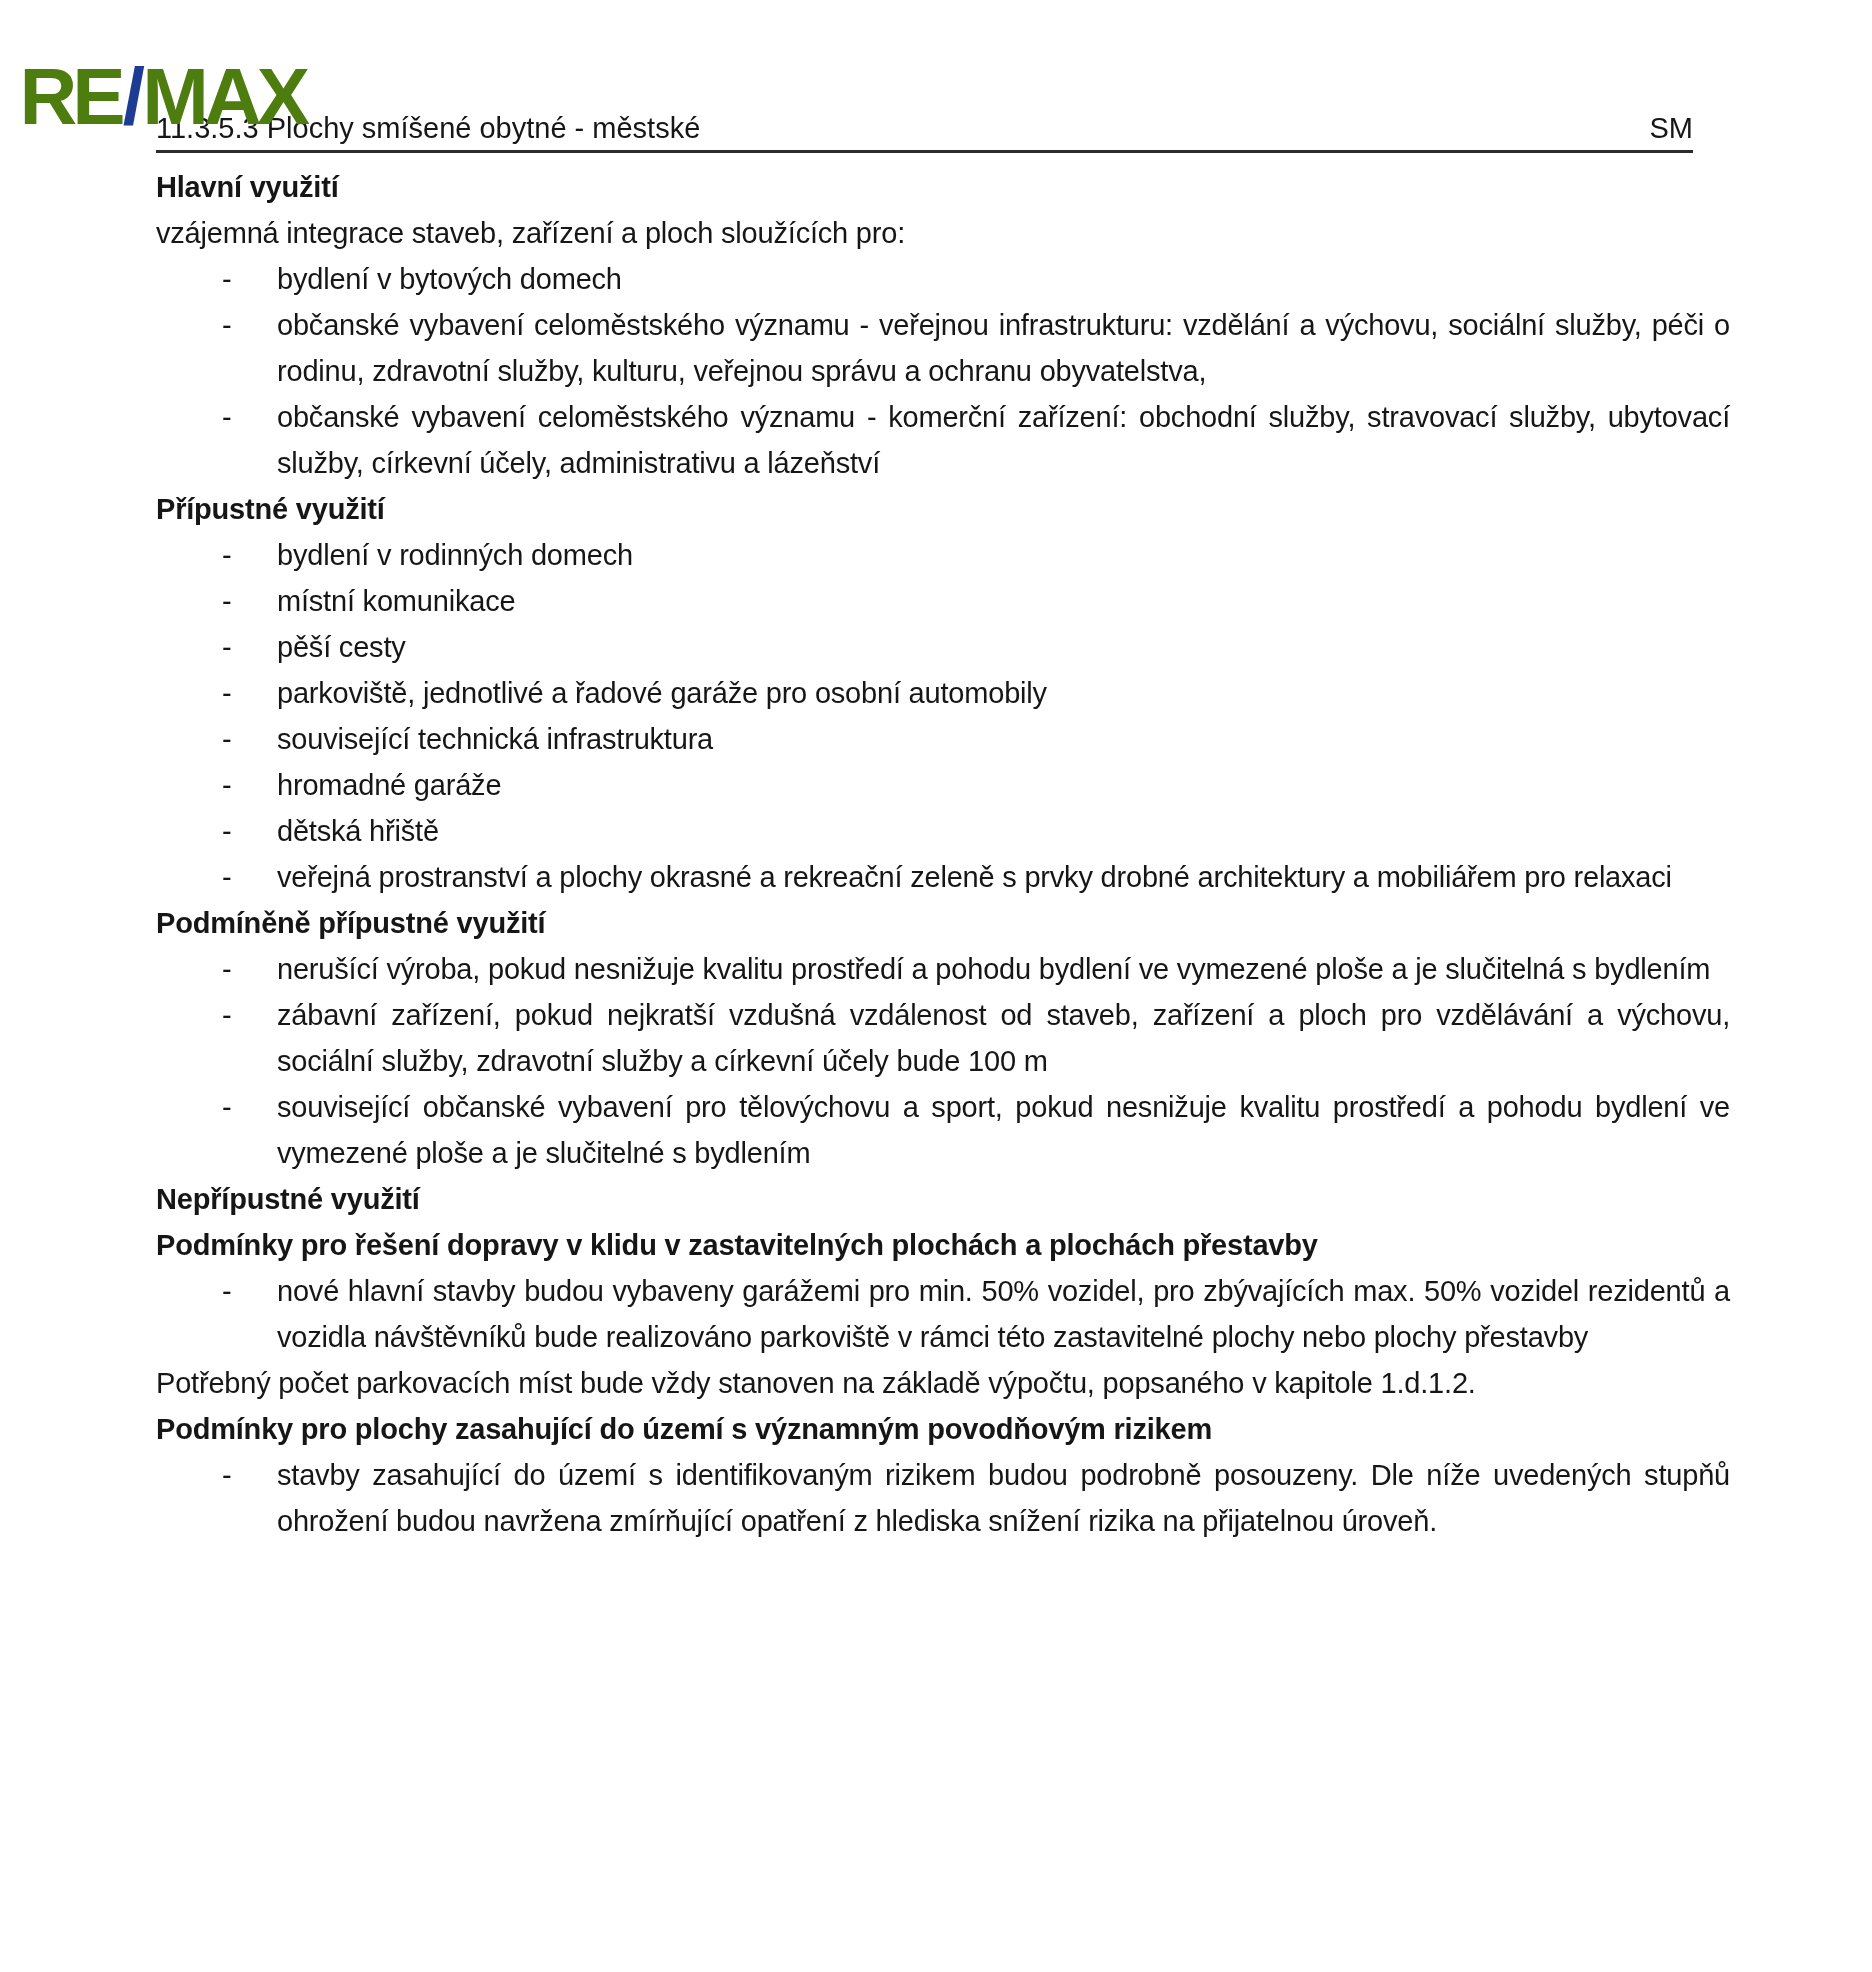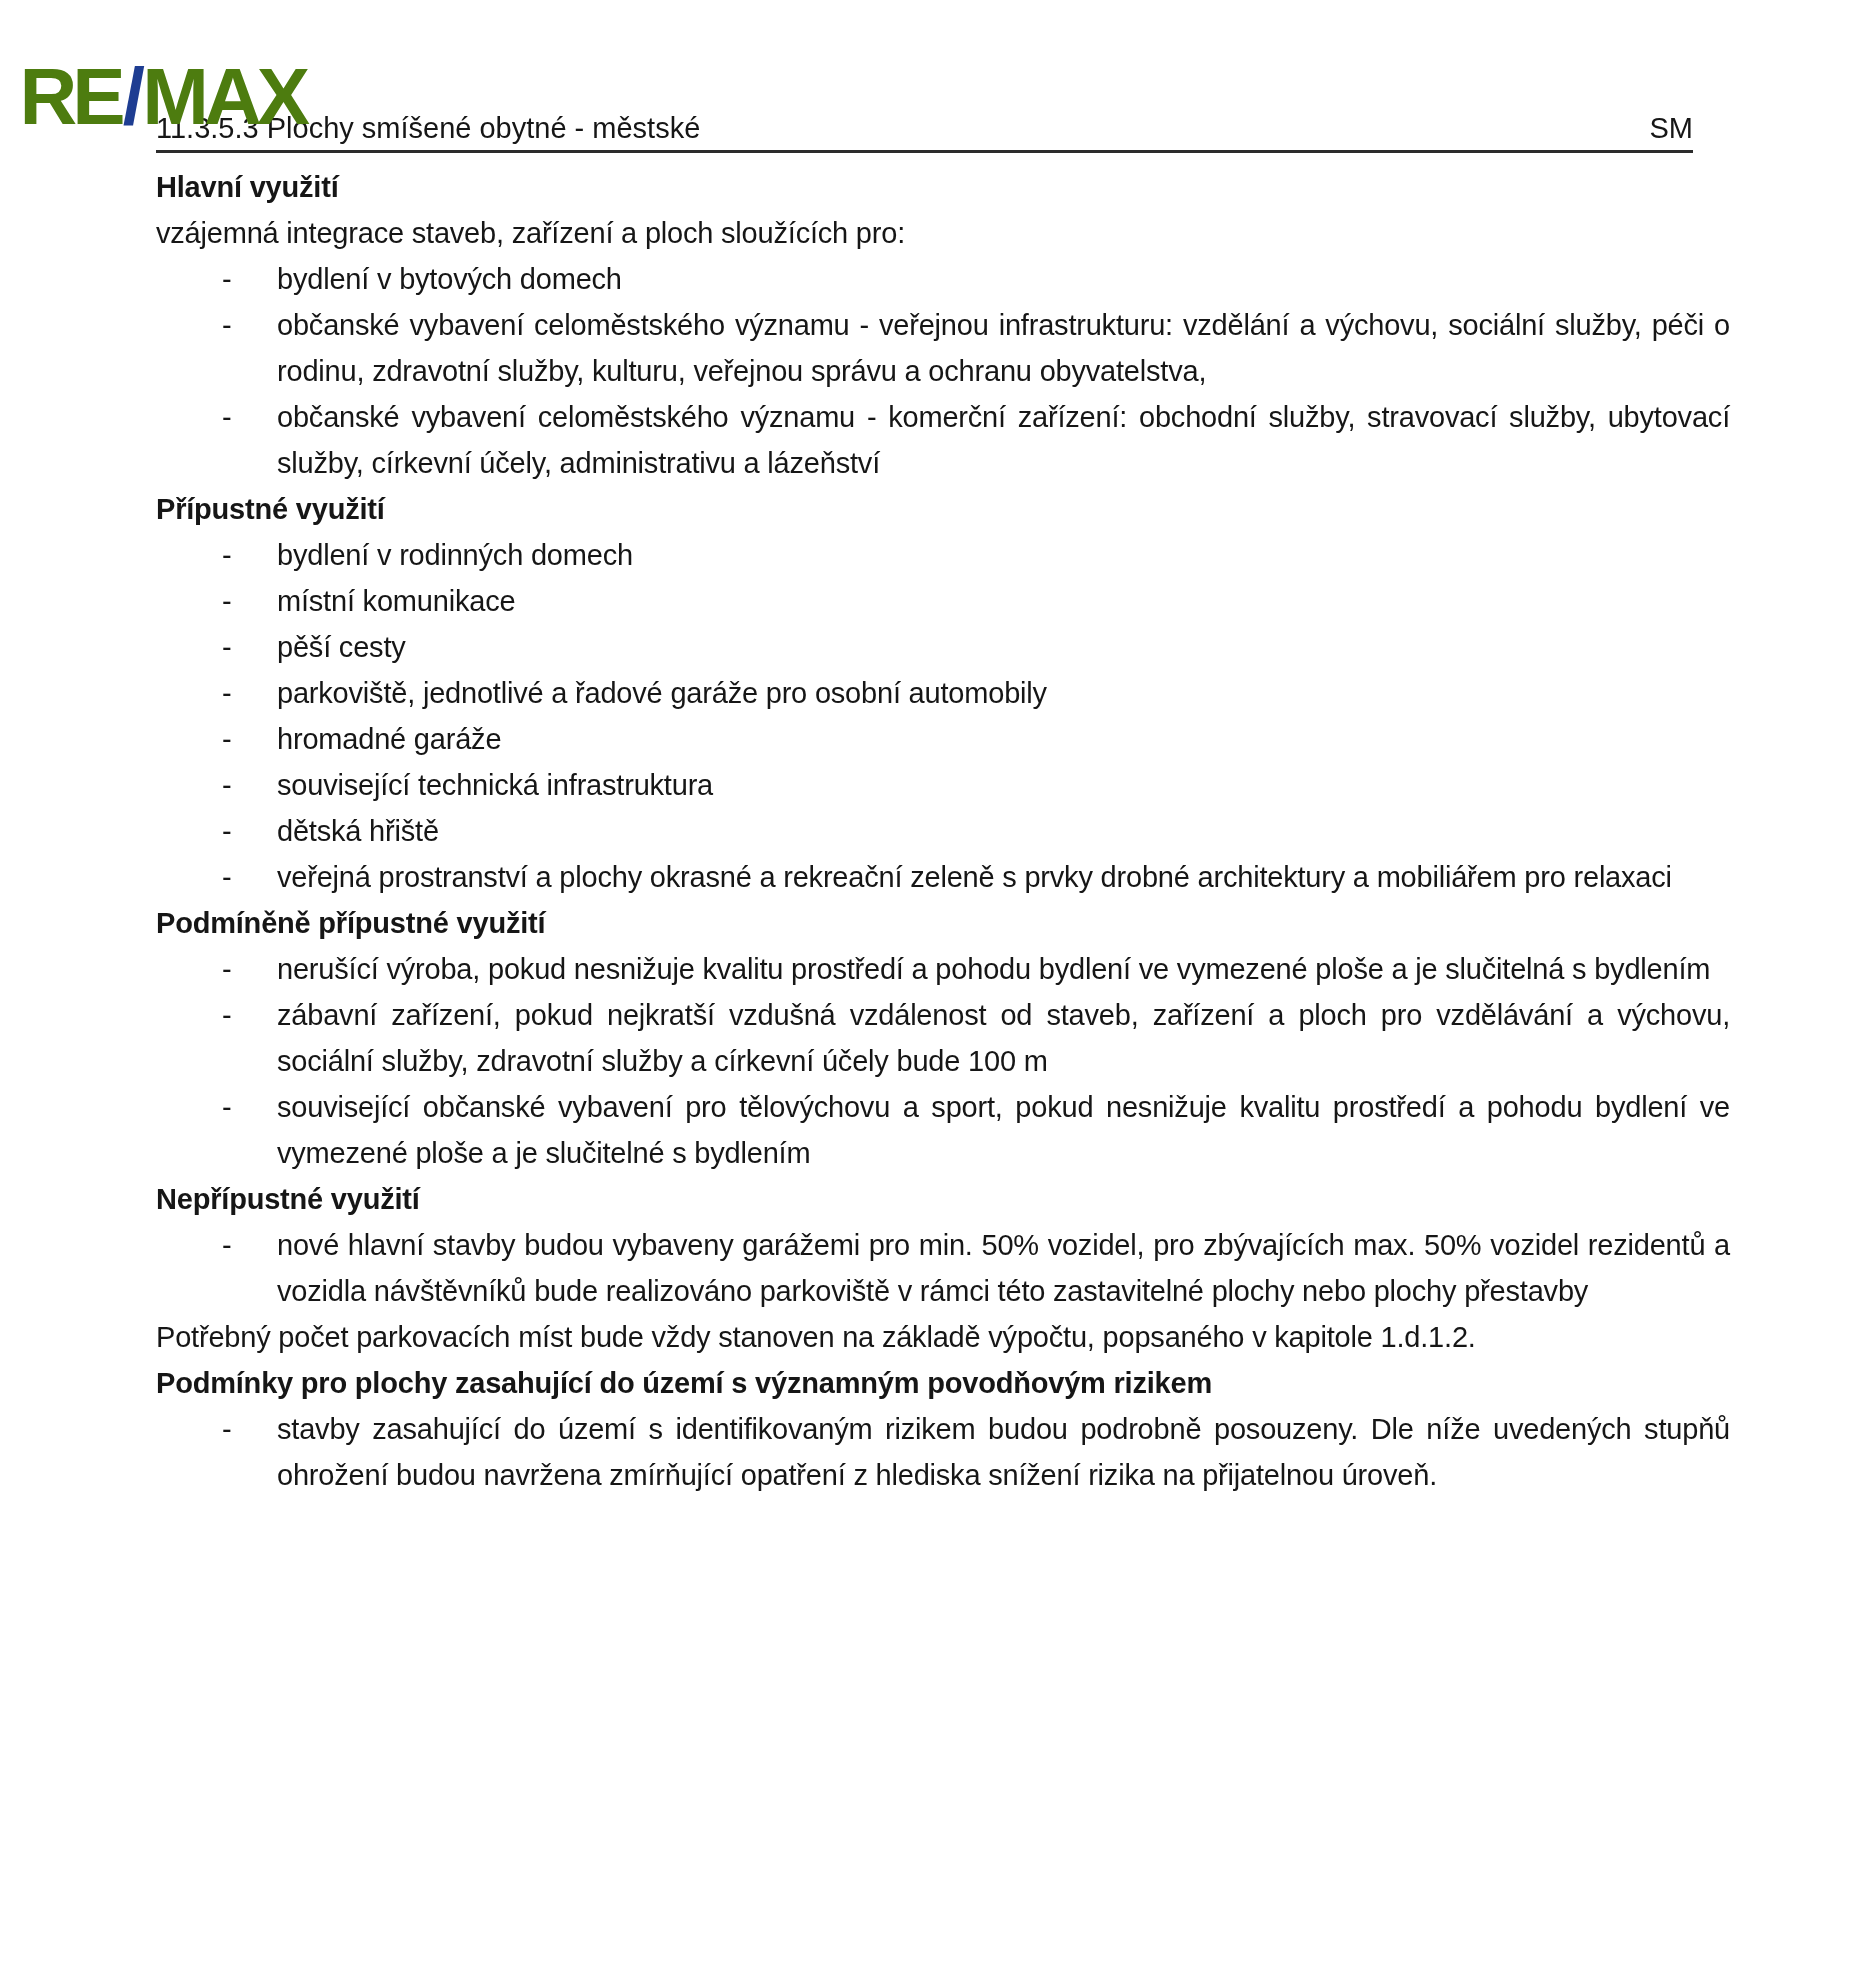--- a/index.html
+++ b/index.html
@@ -95,35 +95,36 @@
     <li>občanské vybavení celoměstského významu - veřejnou infrastrukturu: vzdělání a výchovu, sociální služby, péči o rodinu, zdravotní služby, kulturu, veřejnou správu a ochranu obyvatelstva,</li>
     <li>občanské vybavení celoměstského významu - komerční zařízení: obchodní služby, stravovací služby, ubytovací služby, církevní účely, administrativu a lázeňství</li>
   </ul>
 
   <div class="h">Přípustné využití</div>
   <ul class="dashlist">
     <li>bydlení v rodinných domech</li>
     <li>místní komunikace</li>
     <li>pěší cesty</li>
     <li>parkoviště, jednotlivé a řadové garáže pro osobní automobily</li>
+    <li>související technická infrastruktura</li>
     <li>hromadné garáže</li>
-    <li>související technická infrastruktura</li>
     <li>dětská hřiště</li>
     <li>veřejná prostranství a plochy okrasné a rekreační zeleně s prvky drobné architektury a mobiliářem pro relaxaci</li>
   </ul>
 
   <div class="h">Podmíněně přípustné využití</div>
   <ul class="dashlist">
     <li>nerušící výroba, pokud nesnižuje kvalitu prostředí a pohodu bydlení ve vymezené ploše a je slučitelná s bydlením</li>
     <li>zábavní zařízení, pokud nejkratší vzdušná vzdálenost od staveb, zařízení a ploch pro vzdělávání a výchovu, sociální služby, zdravotní služby a církevní účely bude 100 m</li>
     <li>související občanské vybavení pro tělovýchovu a sport, pokud nesnižuje kvalitu prostředí a pohodu bydlení ve vymezené ploše a je slučitelné s bydlením</li>
   </ul>
 
   <div class="h">Nepřípustné využití</div>
 
+  <div class="h">Podmínky pro řešení dopravy v klidu v zastavitelných plochách a plochách přestavby</div>
   <ul class="dashlist">
     <li>nové hlavní stavby budou vybaveny garážemi pro min. 50% vozidel, pro zbývajících max. 50% vozidel rezidentů a vozidla návštěvníků bude realizováno parkoviště v rámci této zastavitelné plochy nebo plochy přestavby</li>
   </ul>
   <div class="para">Potřebný počet parkovacích míst bude vždy stanoven na základě výpočtu, popsaného v kapitole 1.d.1.2.</div>
 
   <div class="h">Podmínky pro plochy zasahující do území s významným povodňovým rizikem</div>
   <ul class="dashlist">
     <li>stavby zasahující do území s identifikovaným rizikem budou podrobně posouzeny. Dle níže uvedených stupňů ohrožení budou navržena zmírňující opatření z hlediska snížení rizika na přijatelnou úroveň.</li>
   </ul>
 

